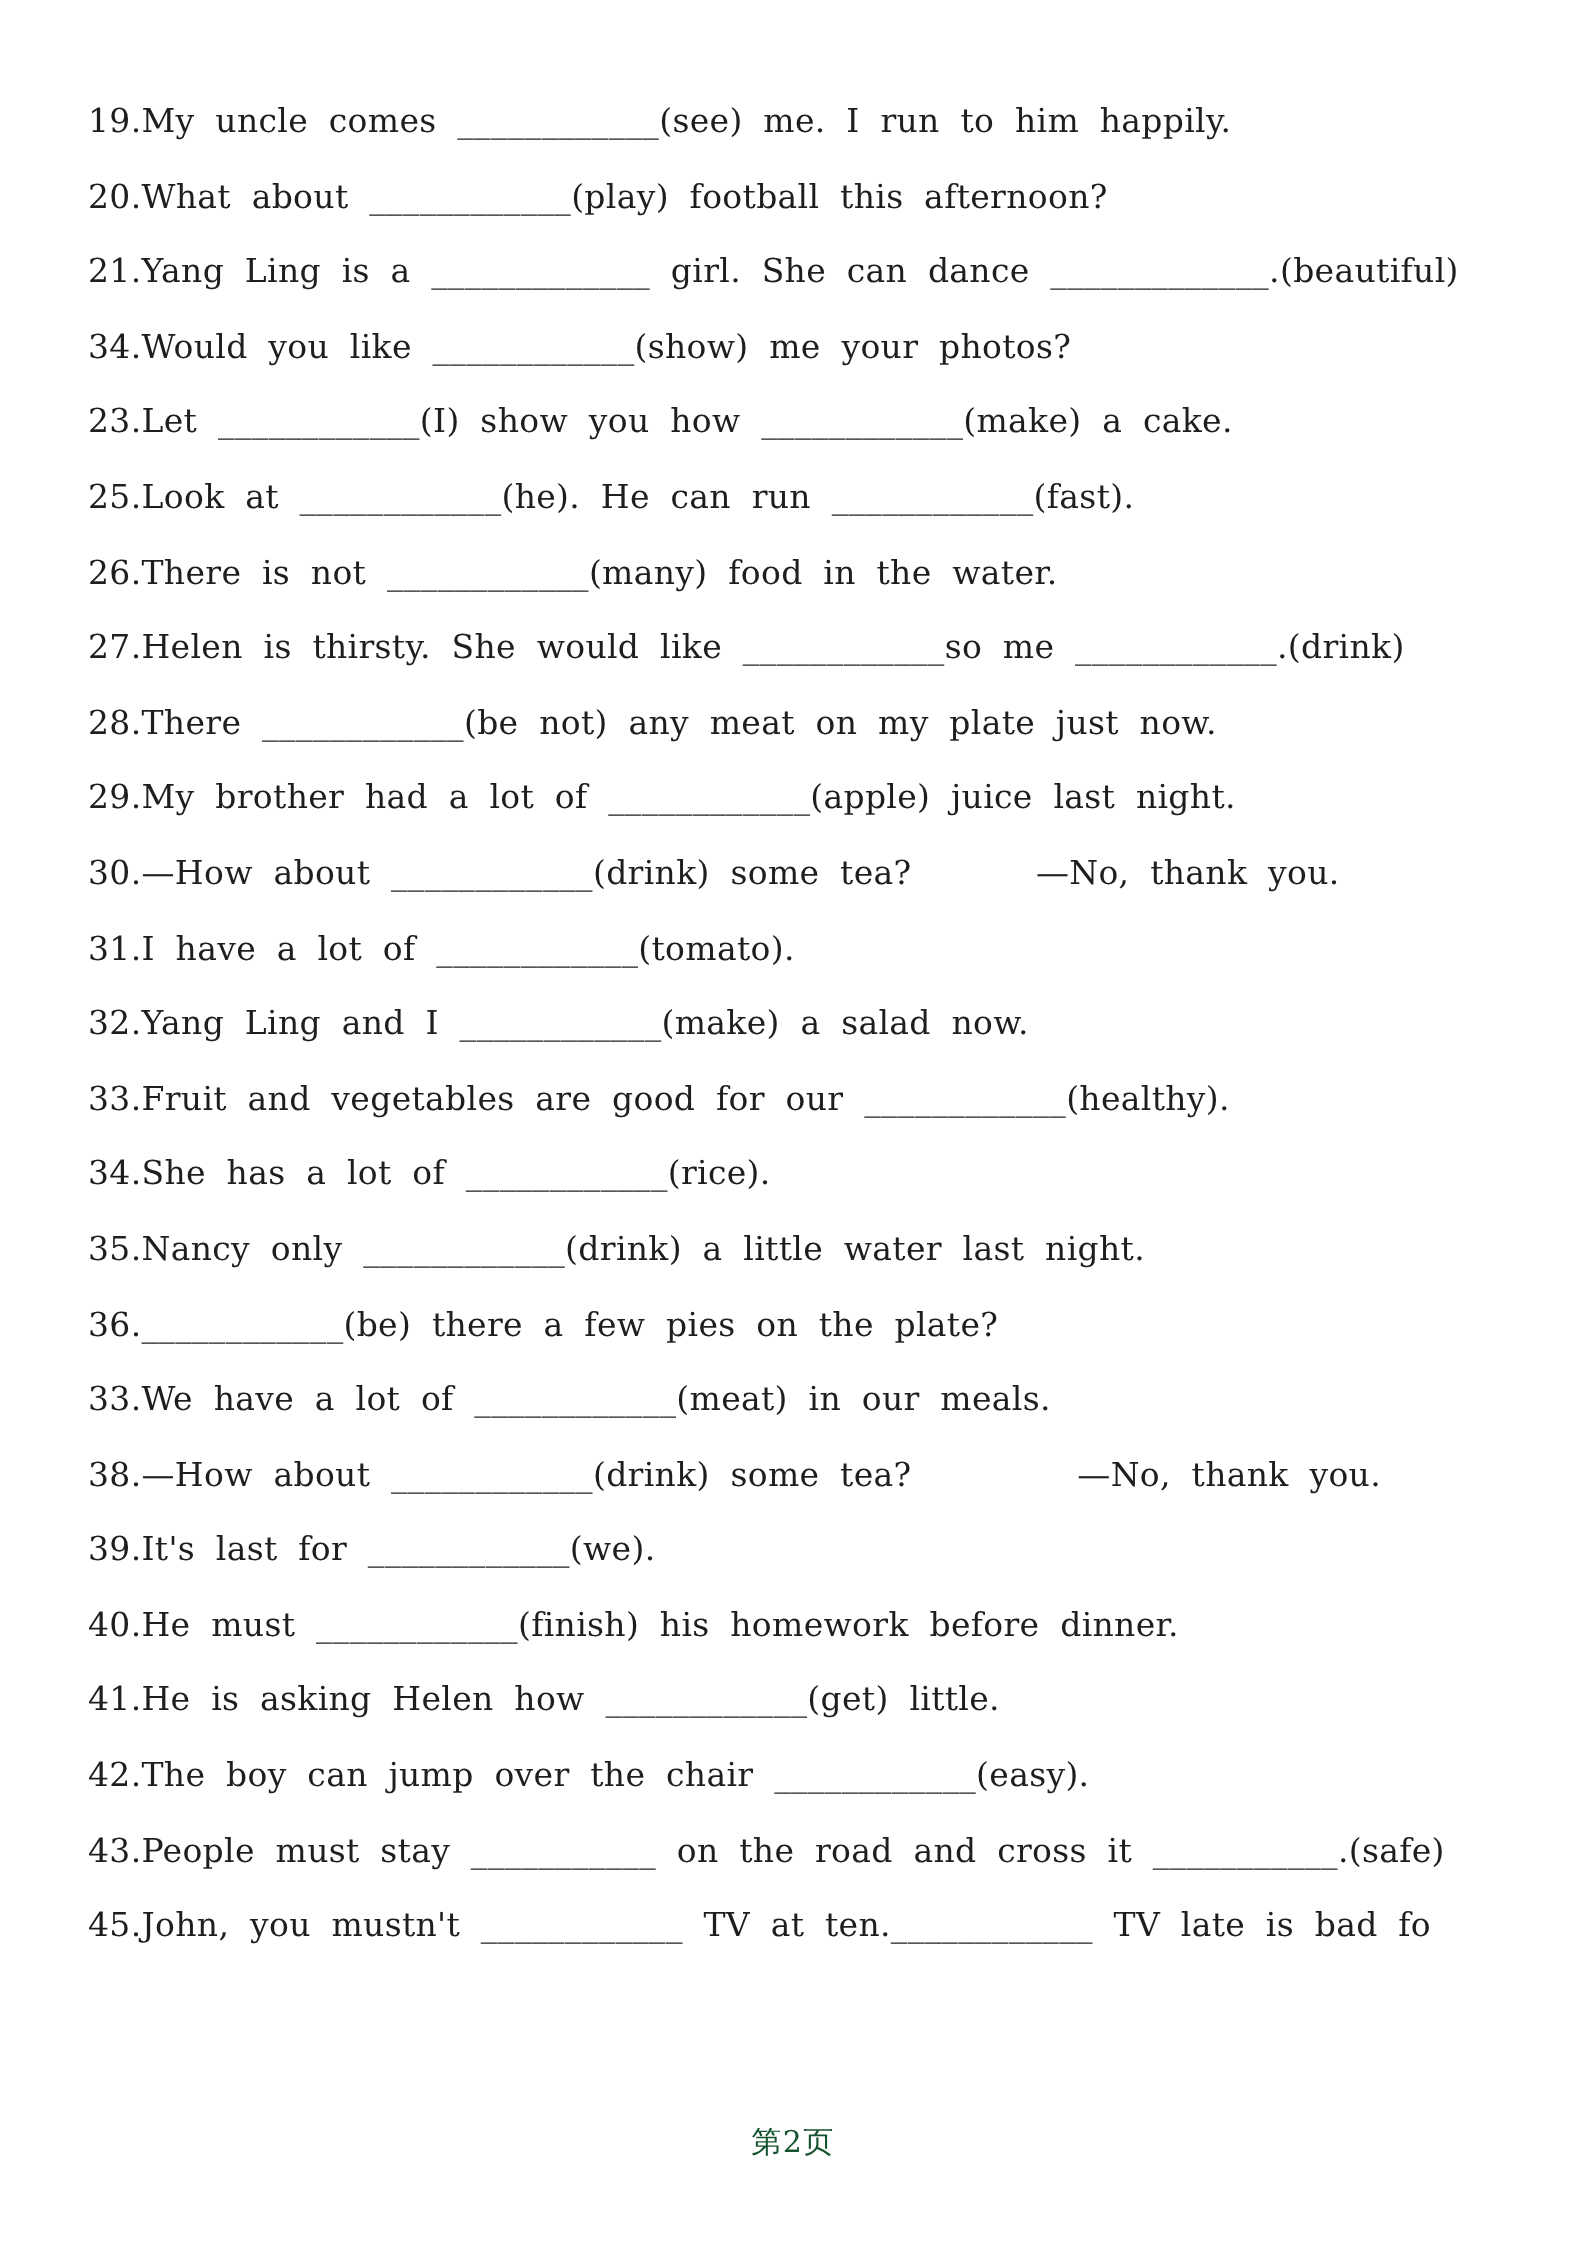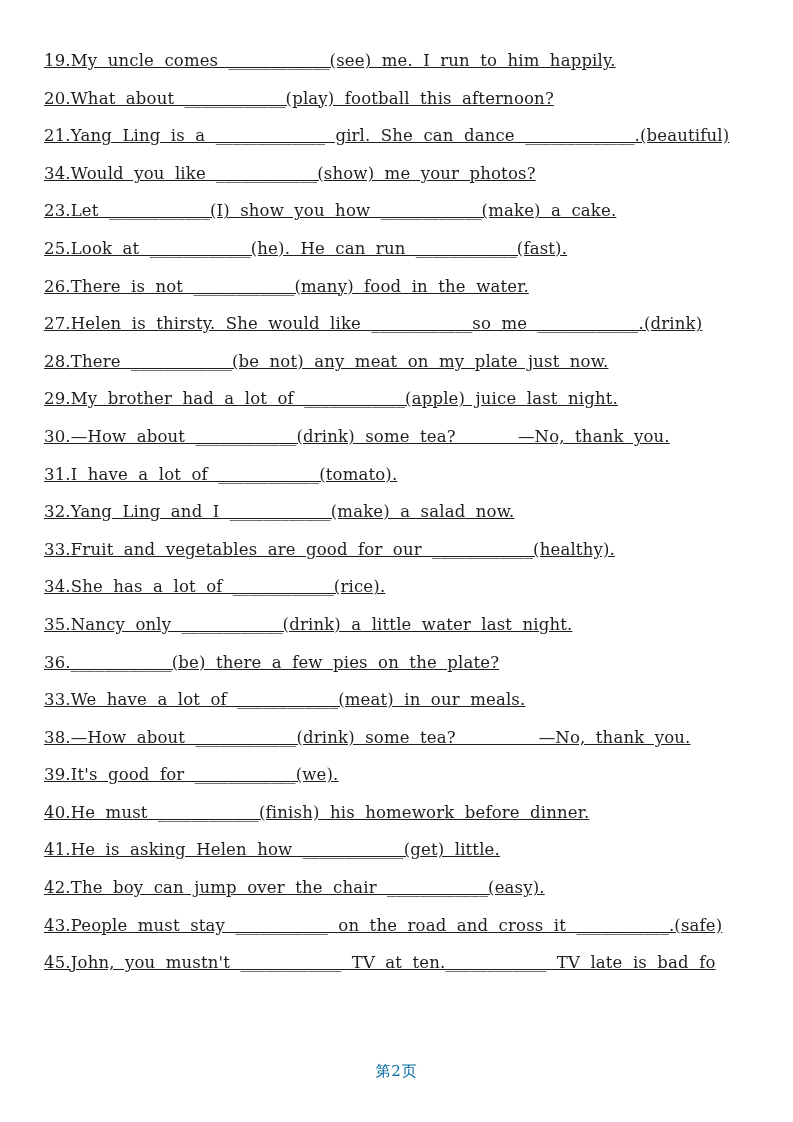--- a/index.html
+++ b/index.html
@@ -12,38 +12,37 @@
   }
   .page {
     position: relative;
     width: 793px;
     height: 1122px;
     box-sizing: border-box;
     padding: 42px 30px 0 44px;
     font-family: "DejaVu Serif", "Liberation Serif", serif;
     font-size: 16.5px;
     color: #1e1e1e;
-    text-decoration: underline;
   }
   .line {
     margin: 0;
     line-height: 37.6px;
     white-space: pre;          
     word-spacing: 0.30em;      
     letter-spacing: 0.01em;
   }
   .num { display: inline; }
   .page-footer {
     position: absolute;
     left: 0;
     right: 0;
     top: 1062px;
     text-align: center;
     font-size: 15px;
-    color: #0369a1;
+    color: #14532d;
     word-spacing: normal;
     letter-spacing: 0.05em;
   }
 </style>
 </head>
 <body>
 
 <main class="page">
   <p class="line"><span class="num">19.</span><span>My uncle comes ____________(see) me. I run to him happily.</span></p>
   <p class="line"><span class="num">20.</span><span>What about ____________(play) football this afternoon?</span></p>
@@ -57,21 +56,21 @@
   <p class="line"><span class="num">29.</span><span>My brother had a lot of ____________(apple) juice last night.</span></p>
   <p class="line"><span class="num">30.</span><span>—How about ____________(drink) some tea?      —No, thank you.</span></p>
   <p class="line"><span class="num">31.</span><span>I have a lot of ____________(tomato).</span></p>
   <p class="line"><span class="num">32.</span><span>Yang Ling and I ____________(make) a salad now.</span></p>
   <p class="line"><span class="num">33.</span><span>Fruit and vegetables are good for our ____________(healthy).</span></p>
   <p class="line"><span class="num">34.</span><span>She has a lot of ____________(rice).</span></p>
   <p class="line"><span class="num">35.</span><span>Nancy only ____________(drink) a little water last night.</span></p>
   <p class="line"><span class="num">36.</span><span>____________(be) there a few pies on the plate?</span></p>
   <p class="line"><span class="num">33.</span><span>We have a lot of ____________(meat) in our meals.</span></p>
   <p class="line"><span class="num">38.</span><span>—How about ____________(drink) some tea?        —No, thank you.</span></p>
-  <p class="line"><span class="num">39.</span><span>It's good for ____________(we).</span></p>
+  <p class="line"><span class="num">39.</span><span>It's last for ____________(we).</span></p>
   <p class="line"><span class="num">40.</span><span>He must ____________(finish) his homework before dinner.</span></p>
   <p class="line"><span class="num">41.</span><span>He is asking Helen how ____________(get) little.</span></p>
   <p class="line"><span class="num">42.</span><span>The boy can jump over the chair ____________(easy).</span></p>
   <p class="line"><span class="num">43.</span><span>People must stay ___________ on the road and cross it ___________.(safe)</span></p>
   <p class="line"><span class="num">45.</span><span>John, you mustn't ____________ TV at ten.____________ TV late is bad fo</span></p>
 
   <div class="page-footer">
     <span>第2页</span>
   </div>
 </main>

